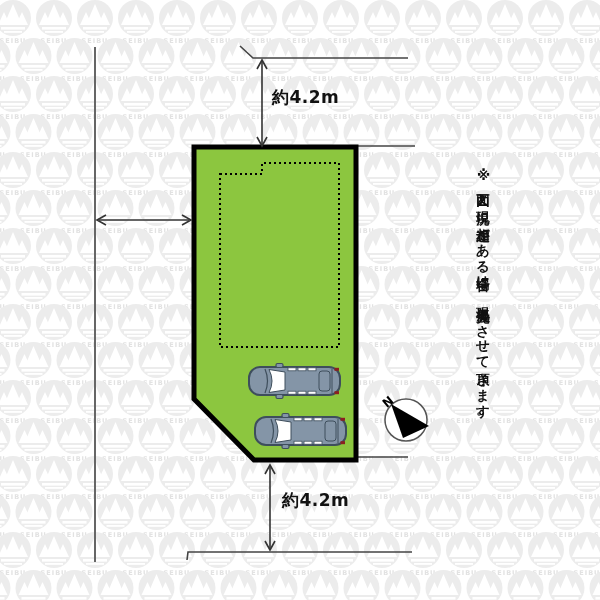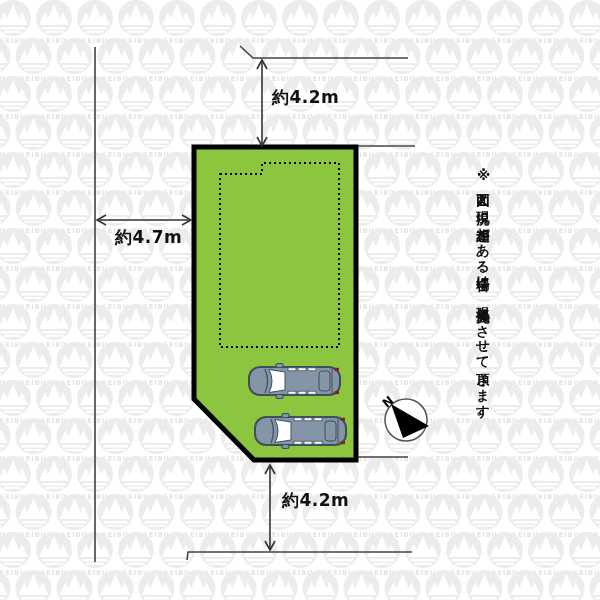--- a/index.html
+++ b/index.html
@@ -399,18 +399,17 @@
     </g>
 
     <g>
       <circle cx="406" cy="420" r="21" fill="#fff" stroke="#555" stroke-width="1.5"></circle>
       <polygon points="391,404 429,426 403,438" fill="#000"></polygon>
       <text x="388" y="406" font-size="12" font-weight="bold" fill="#000" transform="rotate(-40 388 402)" text-anchor="middle">N</text>
     </g>
   </svg>
 
   <div class="dim-label" style="left:272px;top:86px;">約4.2m</div>
-  <div class="dim-label" style="left:115px;top:226px;">約4.7m</div>
   <div class="dim-label" style="left:282px;top:489px;">約4.2m</div>
 
   <div id="note-text">※図面と現況に相違がある場合は、現況優先とさせて頂きます。</div>
 
 </div>
 
 </body></html>

